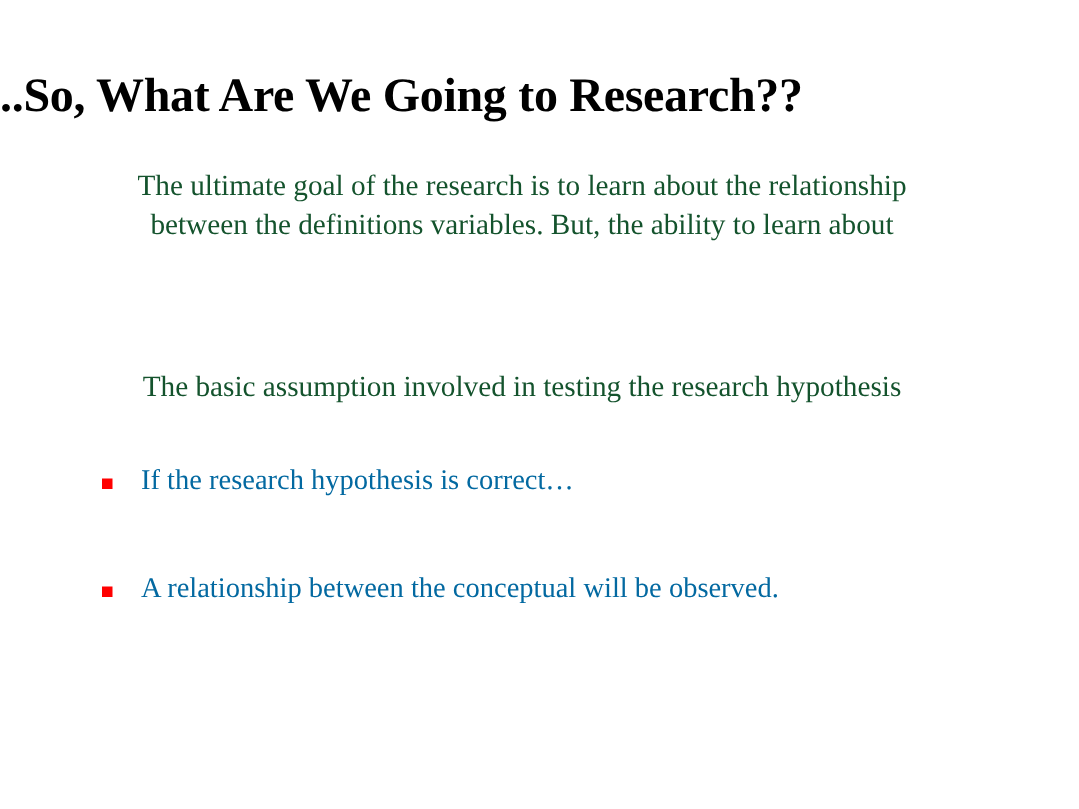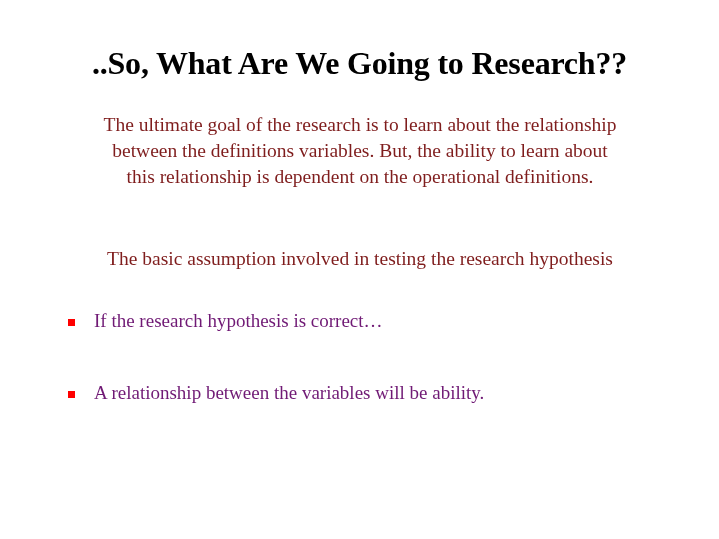--- a/index.html
+++ b/index.html
@@ -21,37 +21,37 @@
     top: 0;
     width: 719px;
     height: 539px;
     background: #ffffff;
   }
   .slide-title {
     position: absolute;
     left: 0;
     top: 44px;
     width: 719px;
-    text-align: center;
+    text-align: left;
     font-family: "Liberation Serif", "DejaVu Serif", serif;
     font-weight: bold;
     font-size: 32px;
     line-height: 38px;
     letter-spacing: -0.2px;
     color: #000000;
     white-space: nowrap;
   }
   .body-block {
     position: absolute;
-    left: 28px;
+    left: 16px;
     width: 664px;
     text-align: center;
     font-size: 19.5px;
     line-height: 26px;
-    color: #7f1d1d;
+    color: #14532d;
     font-family: Liberation Serif, serif;
   }
   #para-1 { top: 112px; }
   #para-2 { top: 226px; margin-top: 20px; }
   .body-line {
     display: block;
     white-space: nowrap;
   }
   .bullet-list {
     position: absolute;
@@ -61,21 +61,21 @@
     margin: 0;
     padding: 0;
     list-style: none;
   }
   .bullet-item {
     position: relative;
     height: 72px;
     padding-left: 30px;
     font-size: 19px;
     line-height: 26px;
-    color: #701a75;
+    color: #0369a1;
     white-space: nowrap;
   }
   .bullet-marker {
     position: absolute;
     left: 4px;
     top: 11px;
     width: 7px;
     height: 7px;
     background: #ff0000;
   }
@@ -86,31 +86,30 @@
 </head>
 <body>
 
 <div class="slide">
 
   <div class="slide-title">..So, What Are We Going to Research??</div>
 
   <div class="body-block" id="para-1">
     <span class="body-line">The ultimate goal of the research is to learn about the relationship</span>
     <span class="body-line">between the definitions variables. But, the ability to learn about</span>
-    <span class="body-line">this relationship is dependent on the operational definitions.</span>
   </div>
 
   <div class="body-block" id="para-2">
     <span class="body-line">The basic assumption involved in testing the research hypothesis</span>
   </div>
 
   <ul class="bullet-list">
     <li class="bullet-item">
       <span class="bullet-marker"></span>
       <span class="bullet-text">If the research hypothesis is correct…</span>
     </li>
     <li class="bullet-item">
       <span class="bullet-marker"></span>
-      <span class="bullet-text">A relationship between the variables will be ability.</span>
+      <span class="bullet-text">A relationship between the conceptual will be observed.</span>
     </li>
   </ul>
 
 </div>
 
 </body></html>

